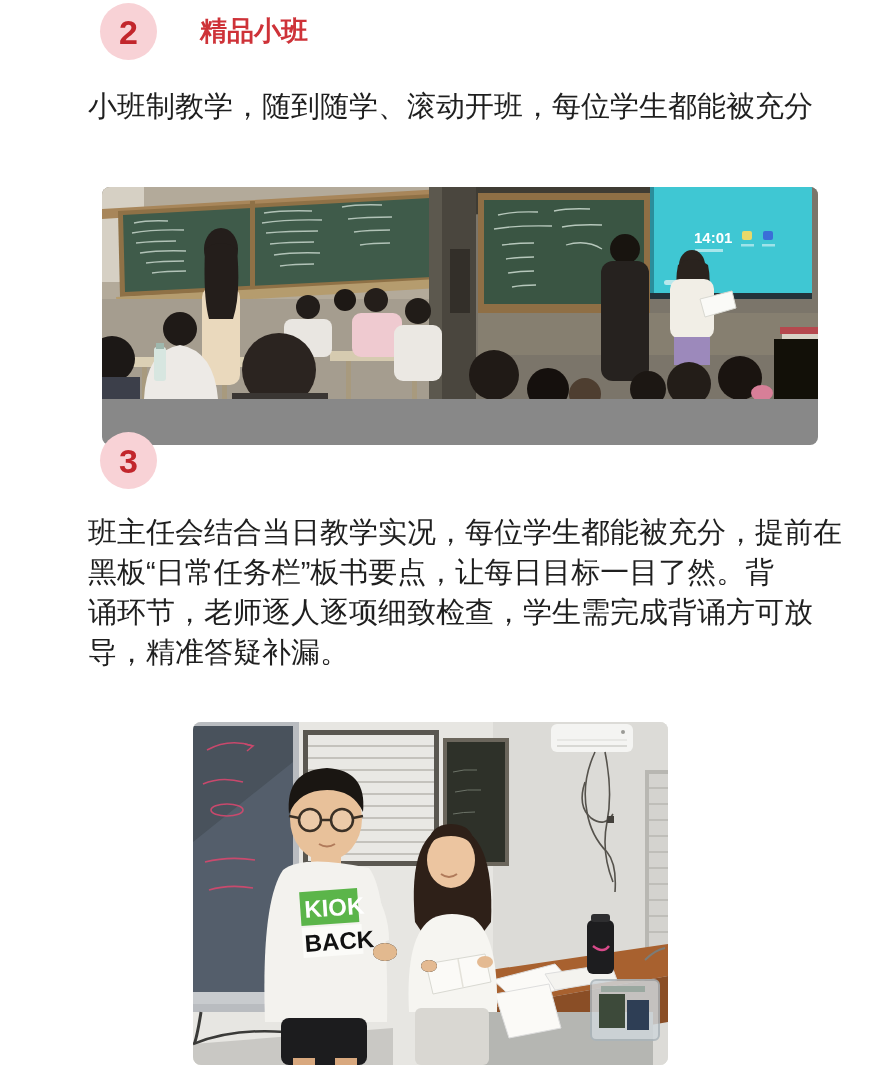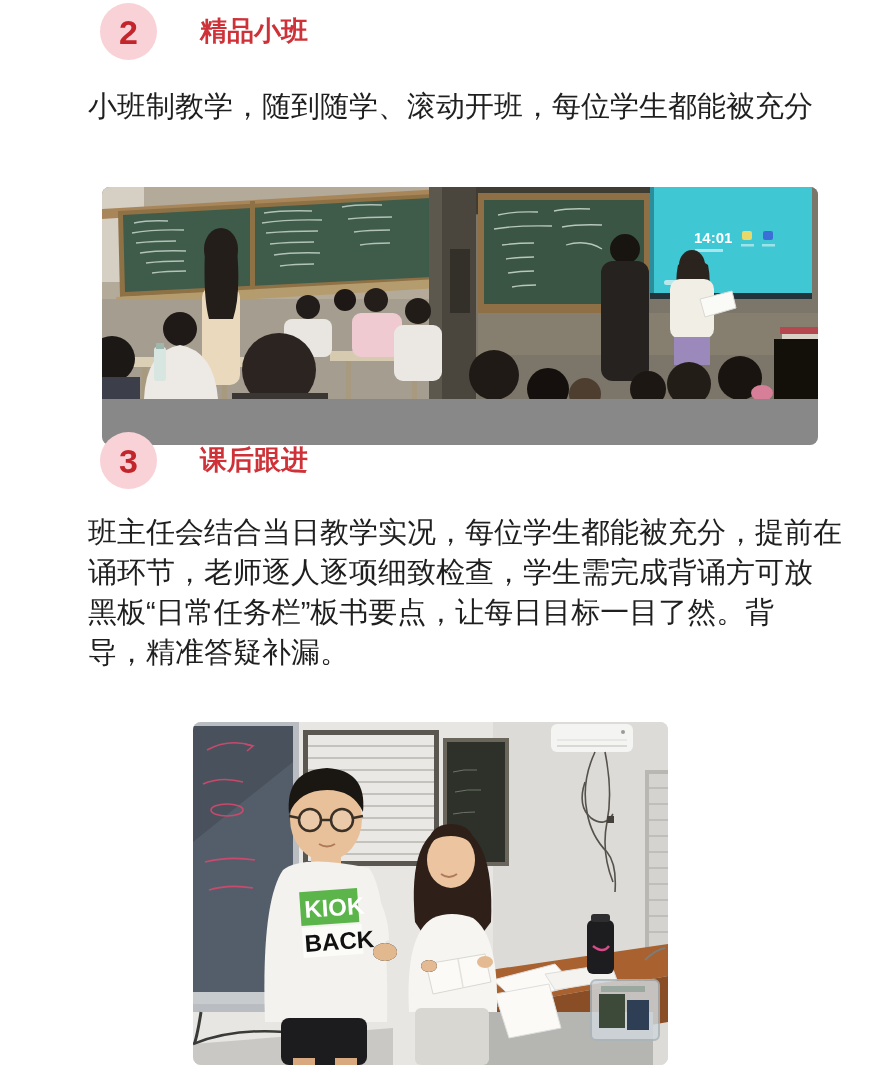--- a/index.html
+++ b/index.html
@@ -168,26 +168,25 @@
         <circle cx="298" cy="191" r="22" fill="#1a1410"></circle>
         <ellipse cx="320" cy="206" rx="11" ry="8" fill="#d77f98"></ellipse>
         <rect x="332" y="152" width="44" height="60" fill="#121008"></rect>
       </g>
     </svg>
   </div>
 
   <div class="sec-circle" style="top:432px">
     <span>3</span>
   </div>
-  <div class="sec-title" style="top:432px">课后跟进</div>
 
   <div class="para" style="top:512px">
     <div class="ln">班主任会结合当日教学实况，每位学生都能被充分，提前在</div>
+    <div class="ln">黑板“日常任务栏”板书要点，让每日目标一目了然。背</div>
     <div class="ln">诵环节，老师逐人逐项细致检查，学生需完成背诵方可放</div>
-    <div class="ln">黑板“日常任务栏”板书要点，让每日目标一目了然。背</div>
     <div class="ln">导，精准答疑补漏。</div>
   </div>
 
   <div class="photo-single">
     <svg width="475" height="343" viewBox="0 0 475 343">
       <rect x="0" y="0" width="475" height="343" fill="#e7e6e2"></rect>
       <rect x="300" y="0" width="175" height="343" fill="#dcdbd7"></rect>
 
       <g>
         <rect x="0" y="0" width="106" height="290" fill="#b9bcc0"></rect>

